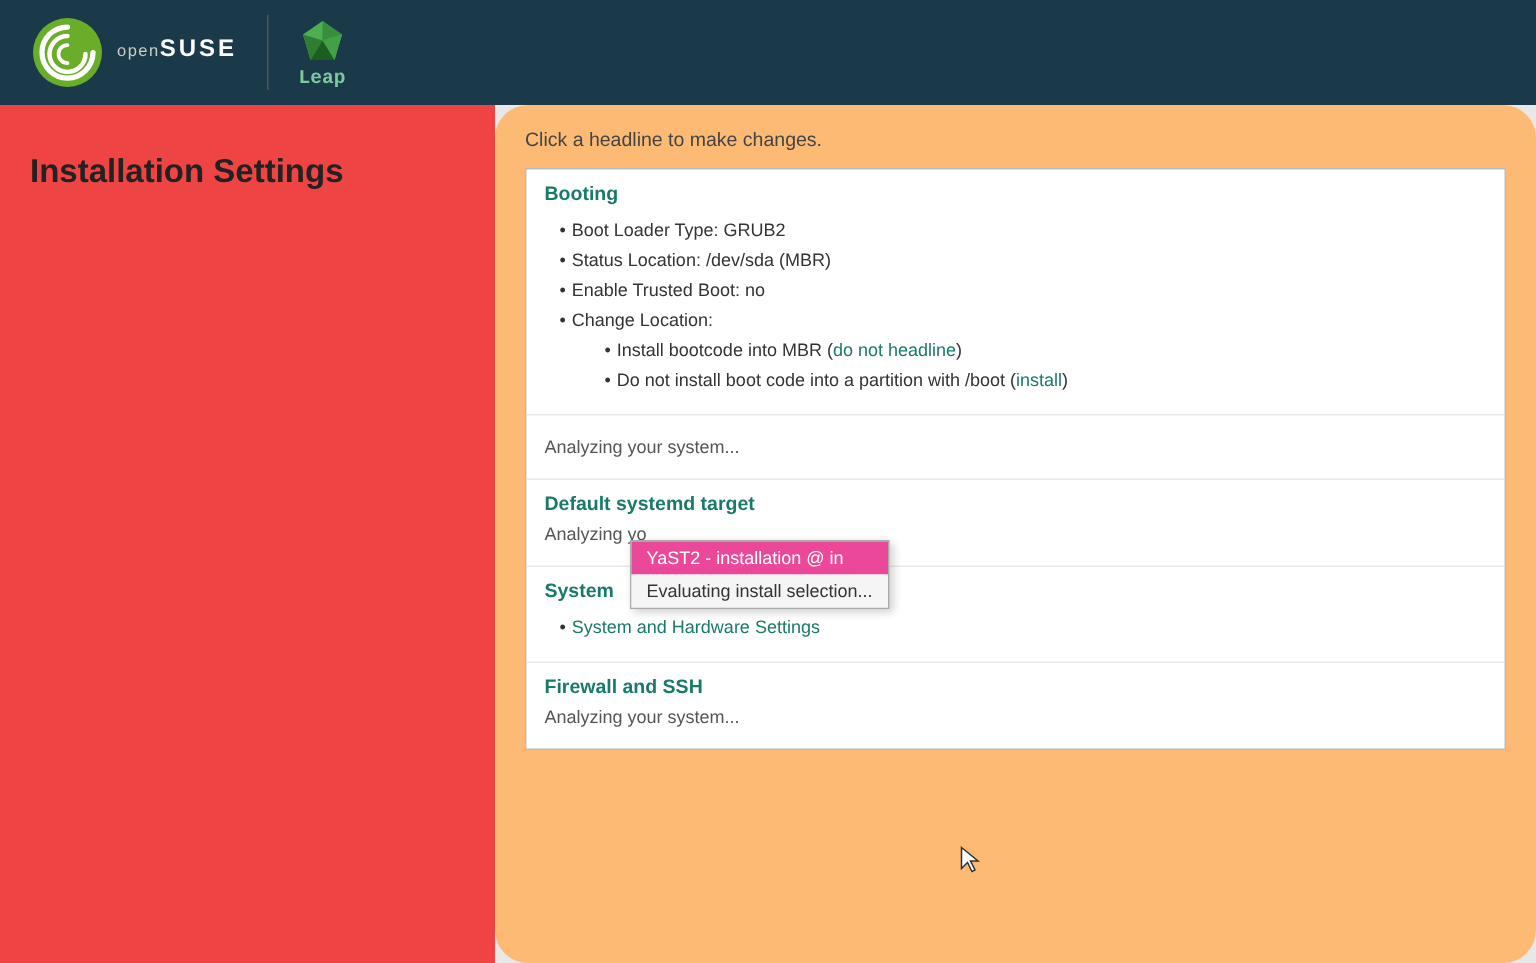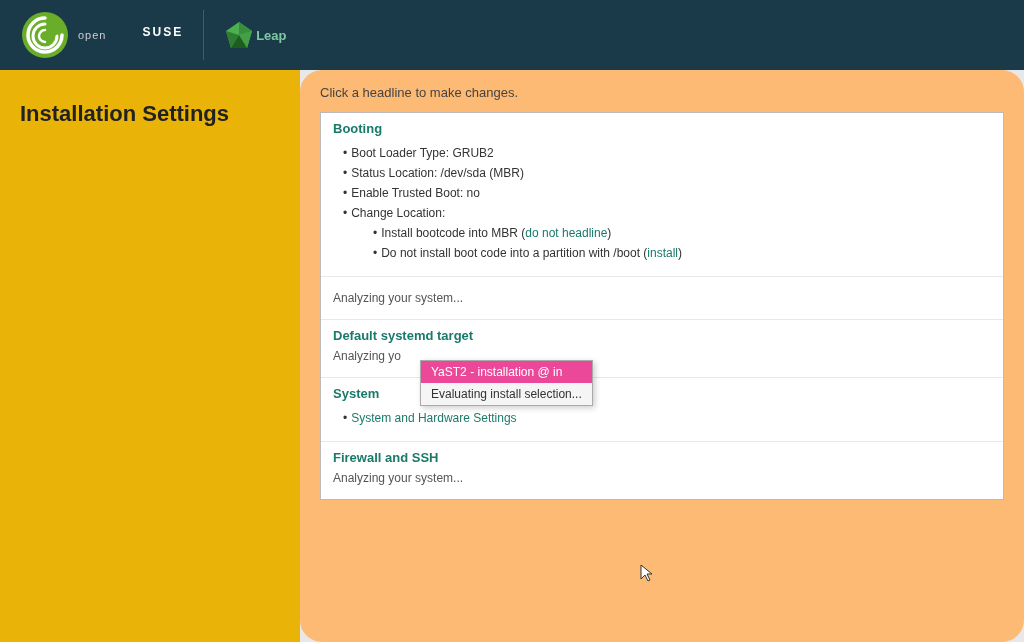--- a/index.html
+++ b/index.html
@@ -14,23 +14,24 @@
       padding: 0 20px;
       gap: 20px;
     }
     .header-divider {
       width: 1px;
       height: 50px;
       background: #555;
     }
     .header-leap {
       display: flex;
-      flex-direction: row;
+      flex-direction: column;
       align-items: center;
       gap: 2px;
+      font-family: Liberation Mono, monospace;
     }
     .leap-diamond {
       width: 30px;
       height: 30px;
     }
     .leap-text {
       color: #7ec8a0;
       font-size: 13px;
       font-weight: bold;
     }
@@ -47,22 +48,22 @@
     }
 
     
     .main-layout {
       display: flex;
       height: calc(642px - 70px);
     }
 
     
     .sidebar {
-      width: 300px;
-      background: #eab308;
+      width: 330px;
+      background: #ef4444;
       padding: 30px 20px;
       flex-shrink: 0;
     }
     .page-title {
       font-size: 22px;
       font-weight: bold;
       color: #222;
       line-height: 1.3;
     }
 
@@ -188,21 +189,21 @@
 <div class="header">
   <div class="opensuse-logo">
     <svg class="opensuse-circle" viewBox="0 0 50 50" xmlns="http://www.w3.org/2000/svg">
       <circle cx="25" cy="25" r="23" fill="#73ba25" opacity="0.9"></circle>
       <path d="M25 8 C15.6 8 8 15.6 8 25 C8 34.4 15.6 42 25 42 C34.4 42 42 34.4 42 25" stroke="white" stroke-width="3.5" fill="none" stroke-linecap="round"></path>
       <path d="M25 14 C18.4 14 13 19.4 13 26 C13 32.6 18.4 38 25 38 C31.6 38 37 32.6 37 26" stroke="white" stroke-width="3" fill="none" stroke-linecap="round"></path>
       <path d="M25 20 C21.7 20 19 22.7 19 26 C19 29.3 21.7 32 25 32" stroke="white" stroke-width="2.5" fill="none" stroke-linecap="round"></path>
     </svg>
     <div style="display:flex;flex-direction:row;align-items:flex-start;">
       <span style="color:#ccc;font-size:11px;letter-spacing:1px;">open</span>
-      <span style="color:white;font-size:12px;font-weight:bold;letter-spacing:2px;margin-top:-4px;margin-left:36px;">SUSE</span>
+      <span style="color:white;font-size:16px;font-weight:bold;letter-spacing:2px;margin-top:-4px;">SUSE</span>
     </div>
   </div>
   <div class="header-divider"></div>
   <div class="header-leap">
     <svg class="leap-diamond" viewBox="0 0 30 30" xmlns="http://www.w3.org/2000/svg">
       <polygon points="15,2 28,11 23,28 7,28 2,11" fill="#4caf50"></polygon>
       <polygon points="15,2 28,11 15,15" fill="#388e3c"></polygon>
       <polygon points="2,11 15,15 7,28" fill="#2e7d32"></polygon>
       <polygon points="28,11 23,28 15,15" fill="#43a047"></polygon>
       <polygon points="7,28 23,28 15,15" fill="#1b5e20"></polygon>

